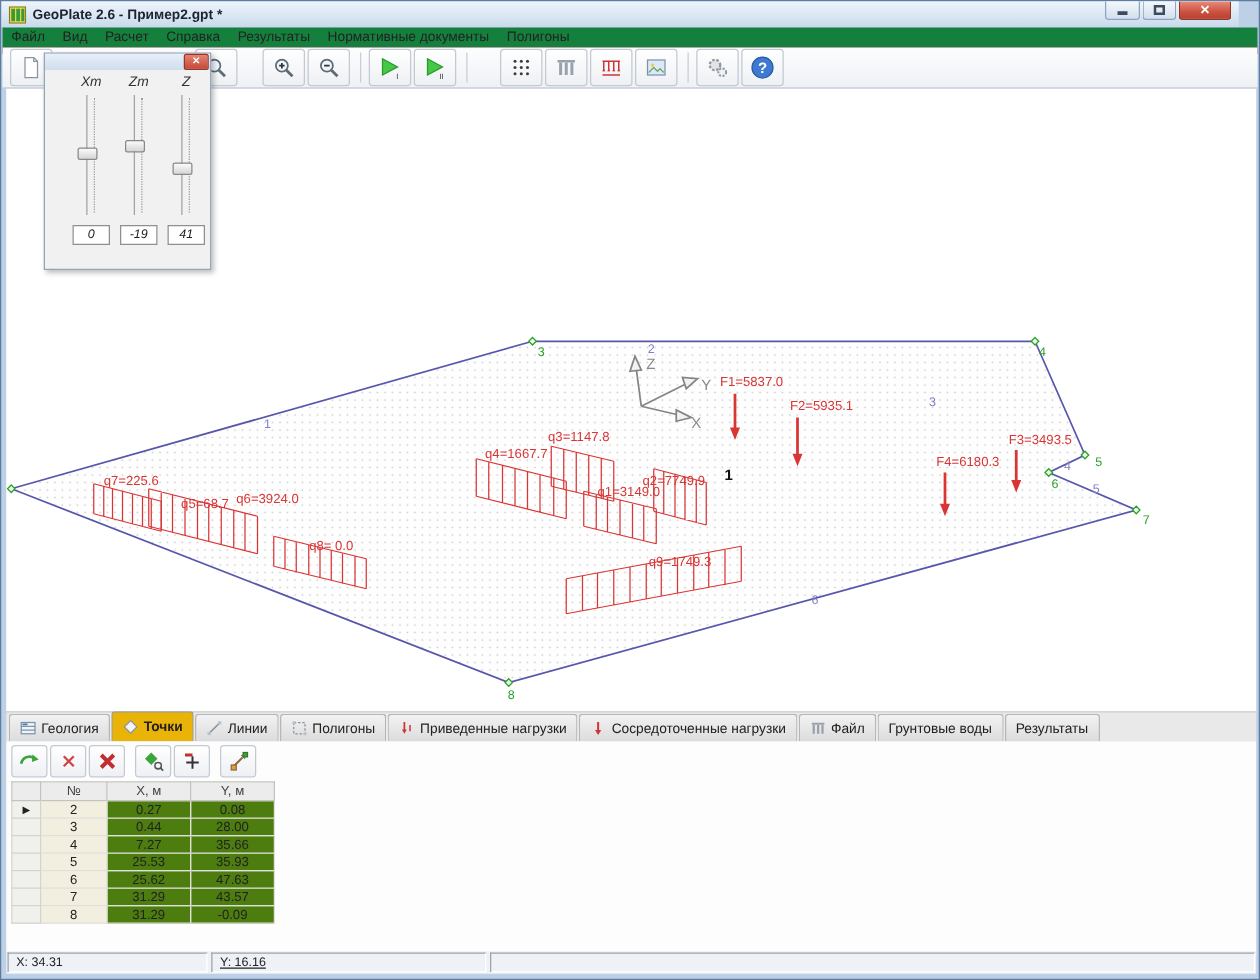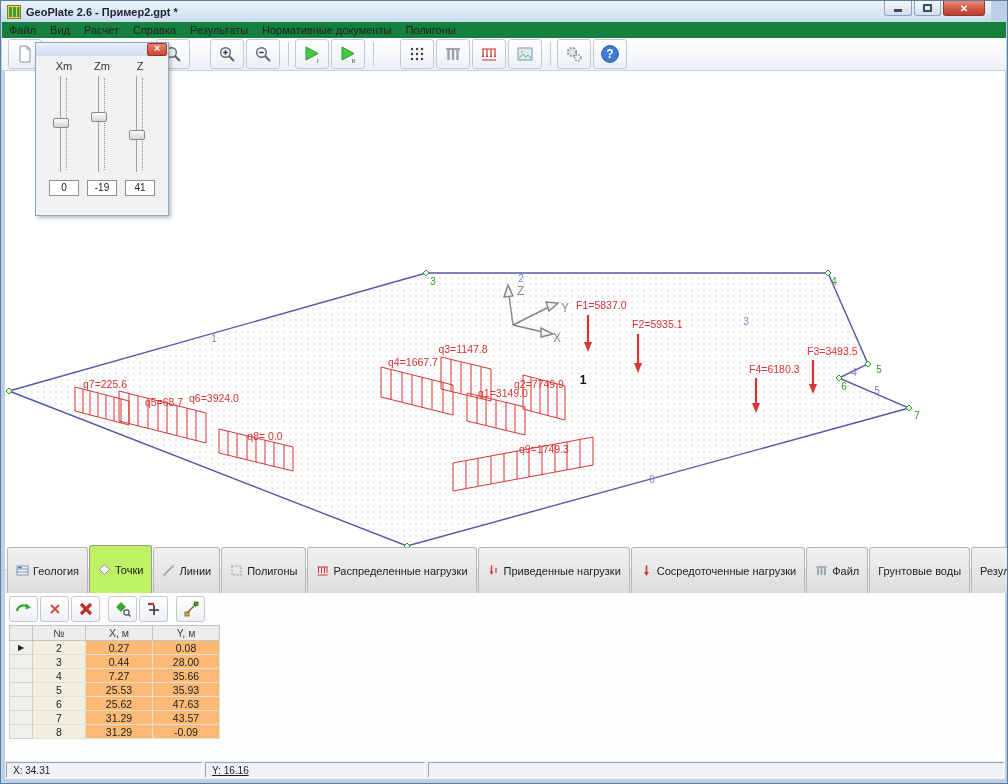--- a/index.html
+++ b/index.html
@@ -19,52 +19,52 @@
   .menu-item{padding:1px 7px;cursor:default;}
   
   .toolbar{position:absolute;left:1px;top:37px;right:1px;height:33px;background:linear-gradient(#fdfdfd,#eef1f5);border-bottom:1px solid #c9ced5;display:flex;align-items:center;padding-left:6px;box-sizing:border-box;}
   .tbtn{width:32px;height:28px;border:1px solid #c3c9d1;border-radius:3px;background:linear-gradient(#ffffff,#edf0f4);display:flex;align-items:center;justify-content:center;margin-right:2px;flex:0 0 auto;}
   .tsep{width:1px;height:24px;background:#c8cdd3;margin:0 6px;flex:0 0 auto;}
   .tspacer{width:112px;flex:0 0 auto;}
   
   .panel{position:absolute;left:34px;top:41px;width:132px;height:172px;background:#f1f1f1;border:1px solid #93a5b8;box-shadow:2px 2px 4px rgba(0,0,0,.25);z-index:50;}
   .panel-head{height:13px;background:linear-gradient(#e8f0f9,#cfdded);display:flex;justify-content:flex-end;align-items:center;padding-right:1px;}
   .panel-close{width:18px;height:11px;background:linear-gradient(#e98172,#c44a38);border:1px solid #96352a;border-radius:2px;color:#fff;font-size:8px;line-height:9px;text-align:center;font-weight:bold;}
-  .panel-body{display:flex;justify-content:center;padding-top:4px;}
+  .panel-body{display:flex;justify-content:flex-end;padding-top:4px;font-style:italic;}
   .scol{display:flex;flex-direction:column;align-items:center;width:38px;}
   .slabel{font-size:11px;color:#333;margin-bottom:4px;}
   .sliderzone{display:flex;height:96px;}
   .track{width:1px;background:#a2a2a2;height:96px;position:relative;}
   .thumb{position:absolute;left:-7px;width:14px;height:8px;background:linear-gradient(#fbfbfb,#d5d5d5);border:1px solid #888;border-radius:2px;}
   .ticks{border-left:1px dotted #9a9a9a;height:92px;margin-left:5px;margin-top:2px;width:1px;}
   .sval{margin-top:8px;width:28px;height:14px;background:#fff;border:1px solid #8f8f8f;font-size:10px;text-align:center;line-height:14px;color:#222;}
   
   .canvas{position:absolute;left:4px;top:70px;width:1000px;height:498px;background:#fff;overflow:hidden;}
   .cnv text{font-family:"Liberation Sans",sans-serif;}
   
   .tabstrip{position:absolute;left:4px;top:568px;width:1000px;height:24px;background:#e9e9e9;display:flex;align-items:flex-end;padding-left:2px;box-sizing:border-box;border-top:1px solid #cfcfcf;}
-  .tab{height:21px;display:flex;align-items:center;gap:4px;padding:12px 8px;font-size:11px;color:#222;background:linear-gradient(#f2f2f2,#dcdcdc);border:1px solid #b6b6b6;border-bottom:none;border-radius:3px 3px 0 0;margin-right:1px;white-space:nowrap;}
-  .tab.active{background:#bef264;height:23px;font-weight:normal;border-color:#9a9a9a;}
+  .tab{height:21px;display:flex;align-items:center;gap:4px;padding:0 8px;font-size:11px;color:#222;background:linear-gradient(#f2f2f2,#dcdcdc);border:1px solid #b6b6b6;border-bottom:none;border-radius:3px 3px 0 0;margin-right:1px;white-space:nowrap;}
+  .tab.active{background:#eab308;height:23px;font-weight:bold;border-color:#9a9a9a;}
   .tabicon{width:13px;height:13px;flex:0 0 auto;}
   
   .workarea{position:absolute;left:4px;top:592px;width:1000px;height:170px;background:#fdfdfd;}
   .minibar{display:flex;align-items:center;padding:3px 0 3px 4px;}
   .mbtn{width:27px;height:24px;border:1px solid #c3c9d1;border-radius:3px;background:linear-gradient(#ffffff,#eef0f4);display:flex;align-items:center;justify-content:center;margin-right:2px;}
   .msep{width:6px;}
   
   table.pts{border-collapse:collapse;margin-left:4px;font-size:10.5px;color:#222;}
   table.pts th{background:#ececec;border:1px solid #c4c4bc;font-weight:normal;color:#444;height:14px;padding:0 4px;}
-  table.pts td{border:1px solid #e0e0da;height:13px;padding:0 4px;text-align:center;background:#fdba74;}
+  table.pts td{border:1px solid #e0e0da;height:13px;padding:0 4px;text-align:center;background:#4d7c0f;}
   table.pts td.sel{width:14px;background:#f0f0ec;border-color:#d4d4cc;padding:0;font-size:8px;color:#222;}
   table.pts td.num{background:#f3efe0;width:44px;}
   table.pts th.c0{width:14px;} table.pts th.c1{width:44px;} table.pts th.c2{width:58px;} table.pts th.c3{width:58px;}
   
   .statusbar{position:absolute;left:4px;bottom:4px;width:1000px;height:18px;background:#eef1f5;display:flex;align-items:stretch;padding:1px;box-sizing:border-box;gap:3px;}
   .scell{border:1px solid;border-color:#9aa2ab #fff #fff #9aa2ab;font-size:10px;color:#222;display:flex;align-items:center;padding:0 6px;box-sizing:border-box;}
-  .scell.sx{width:196px;} .scell.sy{width:220px;text-decoration:underline;} .scell.rest{flex:1;}
+  .scell.sx{width:160px;} .scell.sy{width:220px;text-decoration:underline;} .scell.rest{flex:1;}
 </style>
 </head>
 <body>
 
 <div class="window">
 
   <div class="titlebar">
     <svg class="app-icon" viewBox="0 0 14 14">
       <rect x="0.5" y="0.5" width="13" height="13" fill="#e9d84f" stroke="#8a7a20"></rect>
       <rect x="2" y="2" width="3" height="10" fill="#3a9a3a"></rect>
@@ -348,26 +348,20 @@
     <div class="tab">
       <svg class="tabicon" viewBox="0 0 13 13">
           <rect x="2" y="2" width="9" height="9" fill="none" stroke="#8a94a0" stroke-dasharray="2 1.4"></rect>
           <rect x="1" y="1" width="2.4" height="2.4" fill="#b8c2cc"></rect>
           <rect x="9.8" y="9.8" width="2.4" height="2.4" fill="#b8c2cc"></rect>
         </svg>
       <span>Полигоны</span>
     </div>
     <div class="tab">
       <svg class="tabicon" viewBox="0 0 13 13">
-          <path d="M1.5 3 h10 M2.5 3 v6 M5.5 3 v6 M8.5 3 v6 M11 3 v6 M1.5 11 h10" stroke="#cf3535" fill="none"></path>
-        </svg>
-      <span>Распределенные нагрузки</span>
-    </div>
-    <div class="tab">
-      <svg class="tabicon" viewBox="0 0 13 13">
           <line x1="4.5" y1="1.5" x2="4.5" y2="8" stroke="#cf3535" stroke-width="1.4"></line>
           <polygon points="2.6,7.5 6.4,7.5 4.5,11" fill="#cf3535"></polygon>
           <line x1="9" y1="4" x2="9" y2="9" stroke="#cf3535" stroke-width="1.2"></line>
         </svg>
       <span>Приведенные нагрузки</span>
     </div>
     <div class="tab">
       <svg class="tabicon" viewBox="0 0 13 13">
           <line x1="6.5" y1="1.5" x2="6.5" y2="8.5" stroke="#cf3535" stroke-width="1.6"></line>
           <polygon points="4,8 9,8 6.5,12" fill="#cf3535"></polygon>

